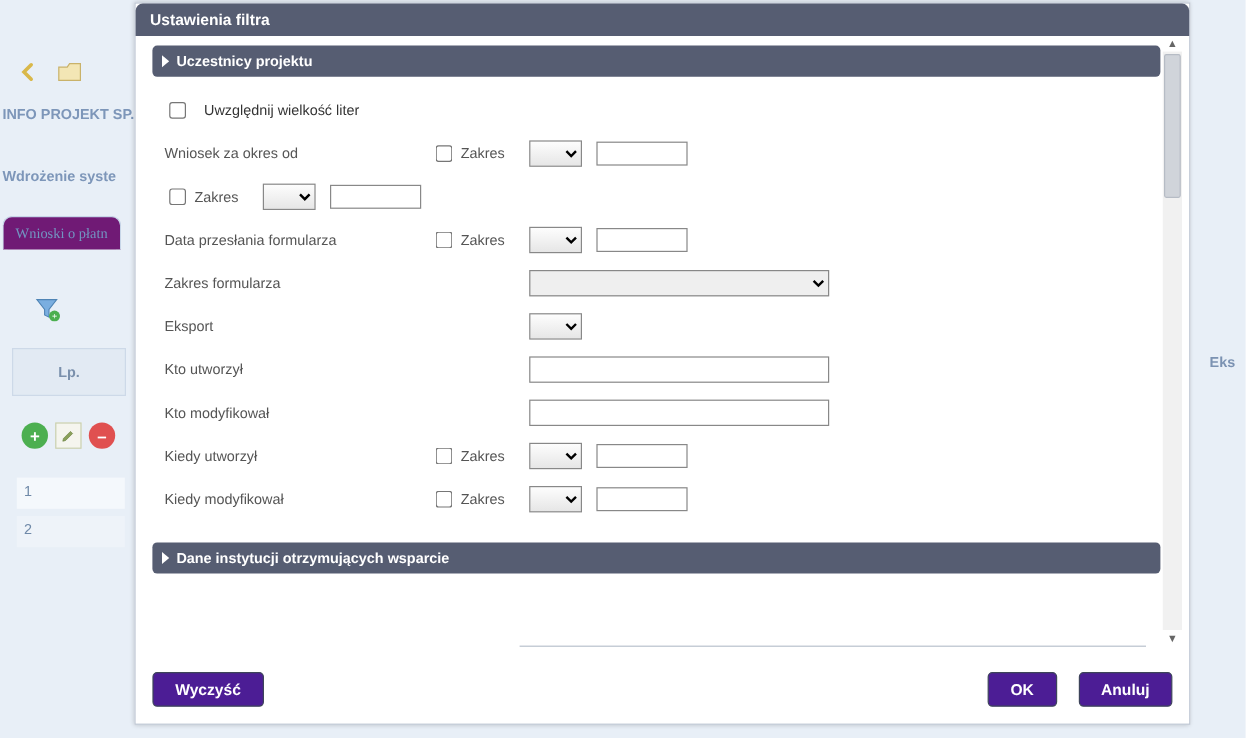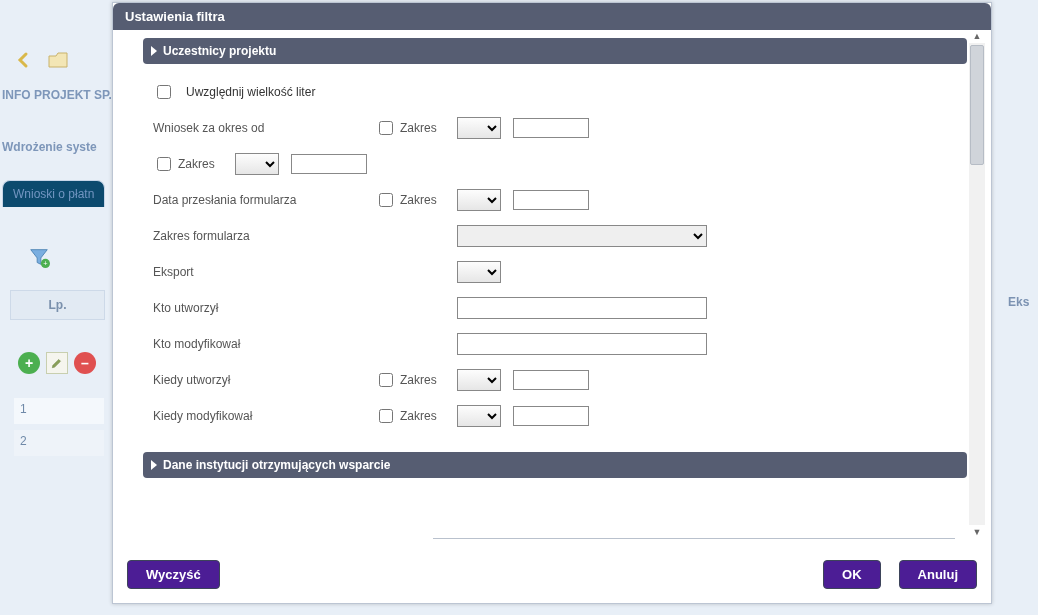--- a/index.html
+++ b/index.html
@@ -20,29 +20,29 @@
     left: 12px;
     display:flex;
     gap:10px;
     align-items:center;
   }
   .bg-toolbar .ico { width:24px; height:24px; display:inline-block; }
   .bg-label1 { position:absolute; top:88px; left:2px; color:#7d96b9; font-weight:bold; font-size:12px; }
   .bg-label2 { position:absolute; top:140px; left:2px; color:#7d96b9; font-weight:bold; font-size:12px; }
   .bg-tab {
     position:absolute; top:180px; left:2px;
-    background:#0c4a6e; border:1px solid #c7d6e8; border-bottom:none;
+    background:#701a75; border:1px solid #c7d6e8; border-bottom:none;
     border-radius:8px 8px 0 0;
-    padding:6px 10px; color:#7295c1; font-size:12px;
+    padding:6px 10px; color:#7295c1; font-size:12px;font-family:Liberation Serif, serif;
   }
   .bg-filter-icon {
     position:absolute; top:246px; left:28px;
   }
   .bg-table-head {
-    position:absolute; top:290px; left:10px; width:95px; height:30px;
+    position:absolute; top:290px; left:10px; width:95px; height:40px;
     background:#e2eaf3; border:1px solid #cdd9e8;
     color:#7a90ac; font-weight:bold;
     display:flex; align-items:center; justify-content:center;
   }
   .bg-eks-head {
     position:absolute; top:295px; right:0; width:30px;
     color:#7b92b2; font-weight:bold;
   }
   .bg-action-icons {
     position:absolute; top:352px; left:18px;
@@ -72,21 +72,21 @@
     background:#565d72;
     color:#fff;
     font-weight:bold;
     padding:6px 12px;
     font-size:13px;
     border-radius:6px 6px 0 0;
   }
   .dialog-body {
     position:relative;
     height:500px;
-    padding:8px 24px 8px 30px;
+    padding:8px 24px 8px 14px;
     overflow:hidden;
   }
   .section-header {
     background:#565d72;
     color:#fff;
     font-weight:bold;
     padding:6px 10px 6px 20px;
     border-radius:4px;
     font-size:12px;
     position:relative;

